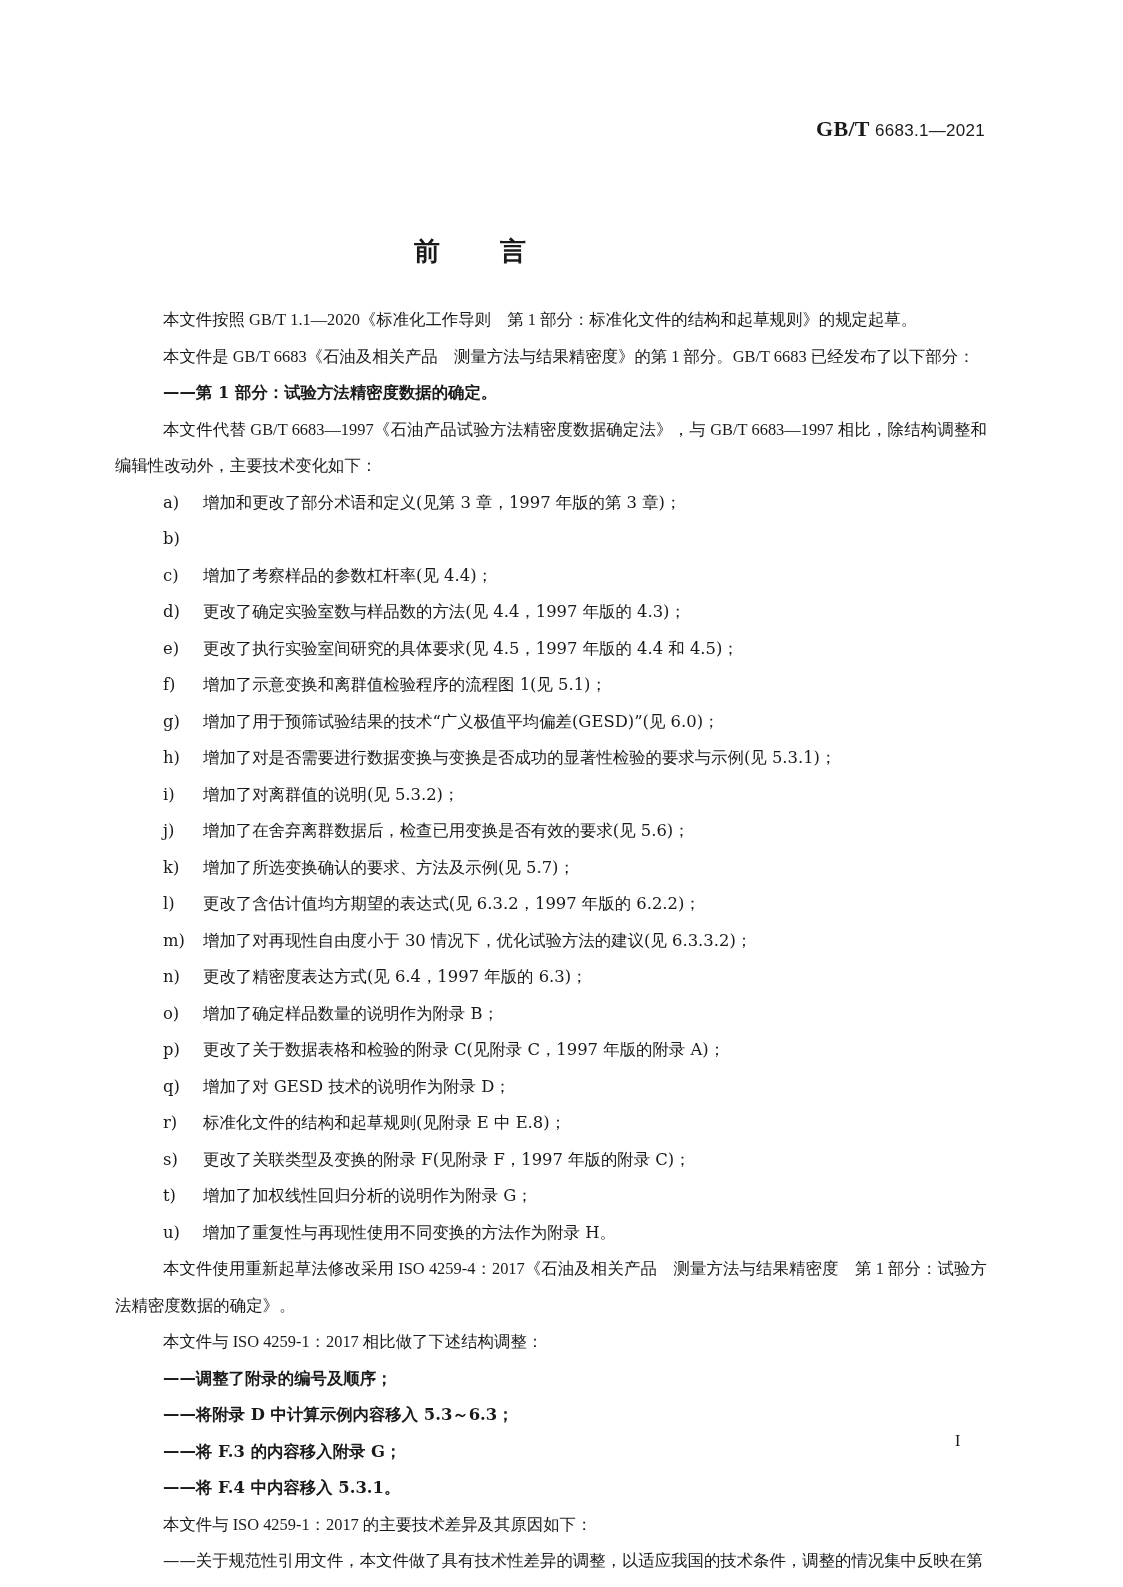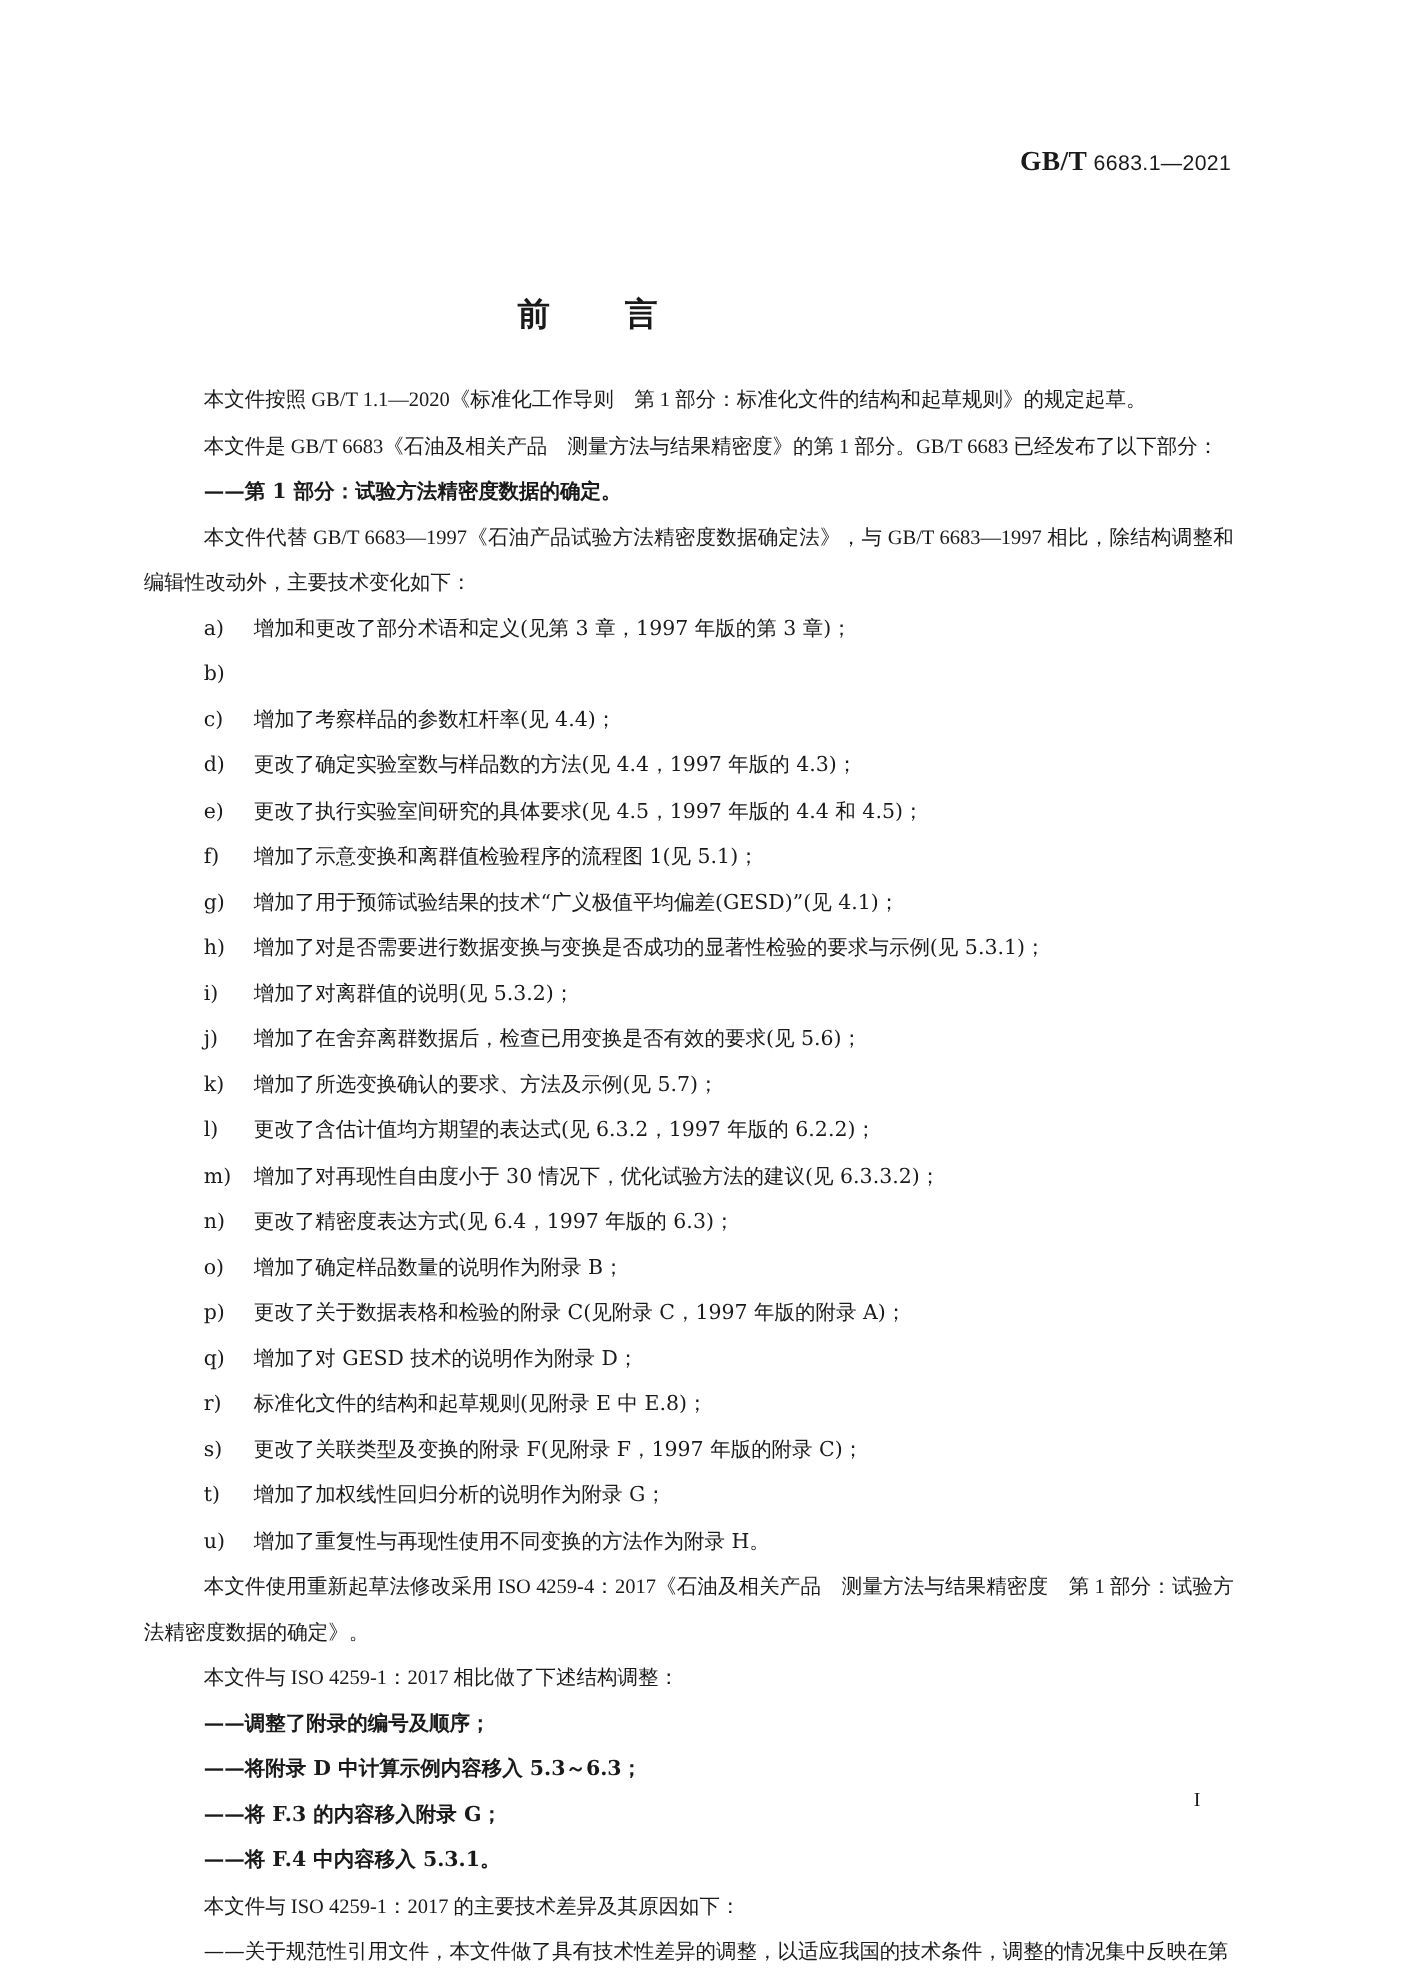--- a/index.html
+++ b/index.html
@@ -54,21 +54,21 @@
     <div class="item">
         <span class="lbl">e)</span>
         <span class="txt">更改了执行实验室间研究的具体要求(见 4.5，1997 年版的 4.4 和 4.5)；</span>
       </div>
     <div class="item">
         <span class="lbl">f)</span>
         <span class="txt">增加了示意变换和离群值检验程序的流程图 1(见 5.1)；</span>
       </div>
     <div class="item">
         <span class="lbl">g)</span>
-        <span class="txt">增加了用于预筛试验结果的技术“广义极值平均偏差(GESD)”(见 4.1)；</span>
+        <span class="txt">增加了用于预筛试验结果的技术“广义极值平均偏差(GESD)”(见 6.0)；</span>
       </div>
     <div class="item">
         <span class="lbl">h)</span>
         <span class="txt">增加了对是否需要进行数据变换与变换是否成功的显著性检验的要求与示例(见 5.3.1)；</span>
       </div>
     <div class="item">
         <span class="lbl">i)</span>
         <span class="txt">增加了对离群值的说明(见 5.3.2)；</span>
       </div>
     <div class="item">

